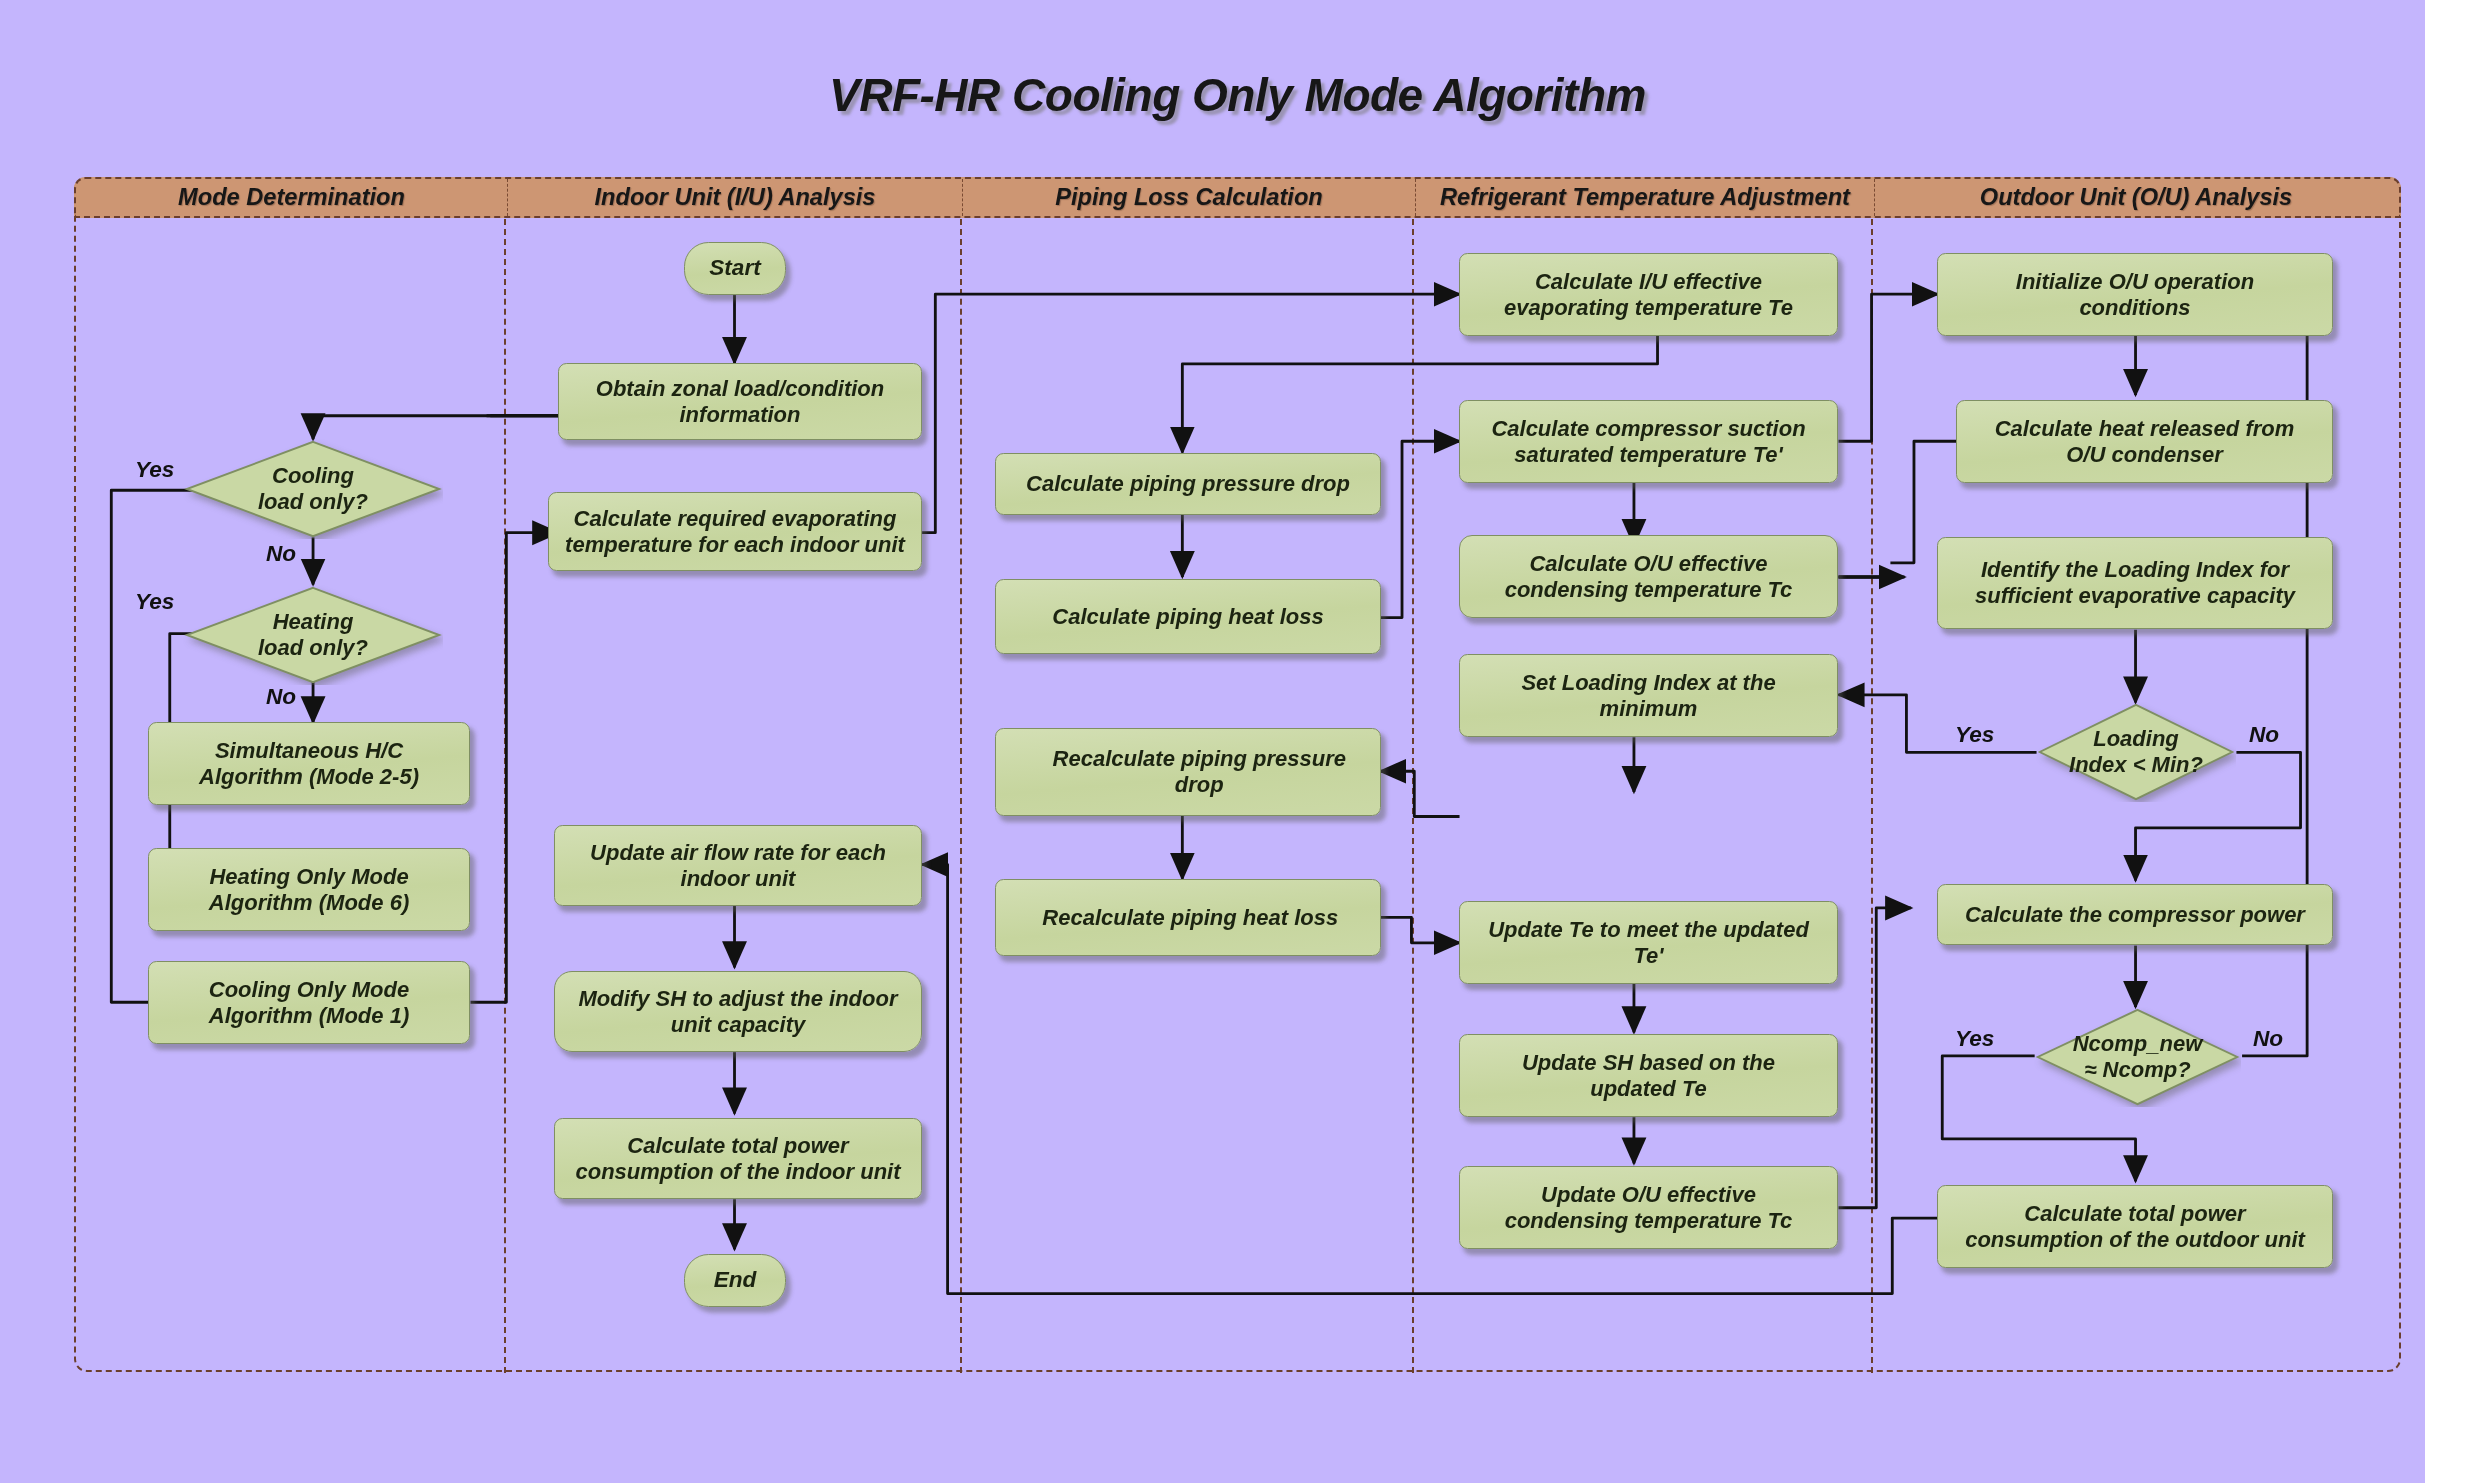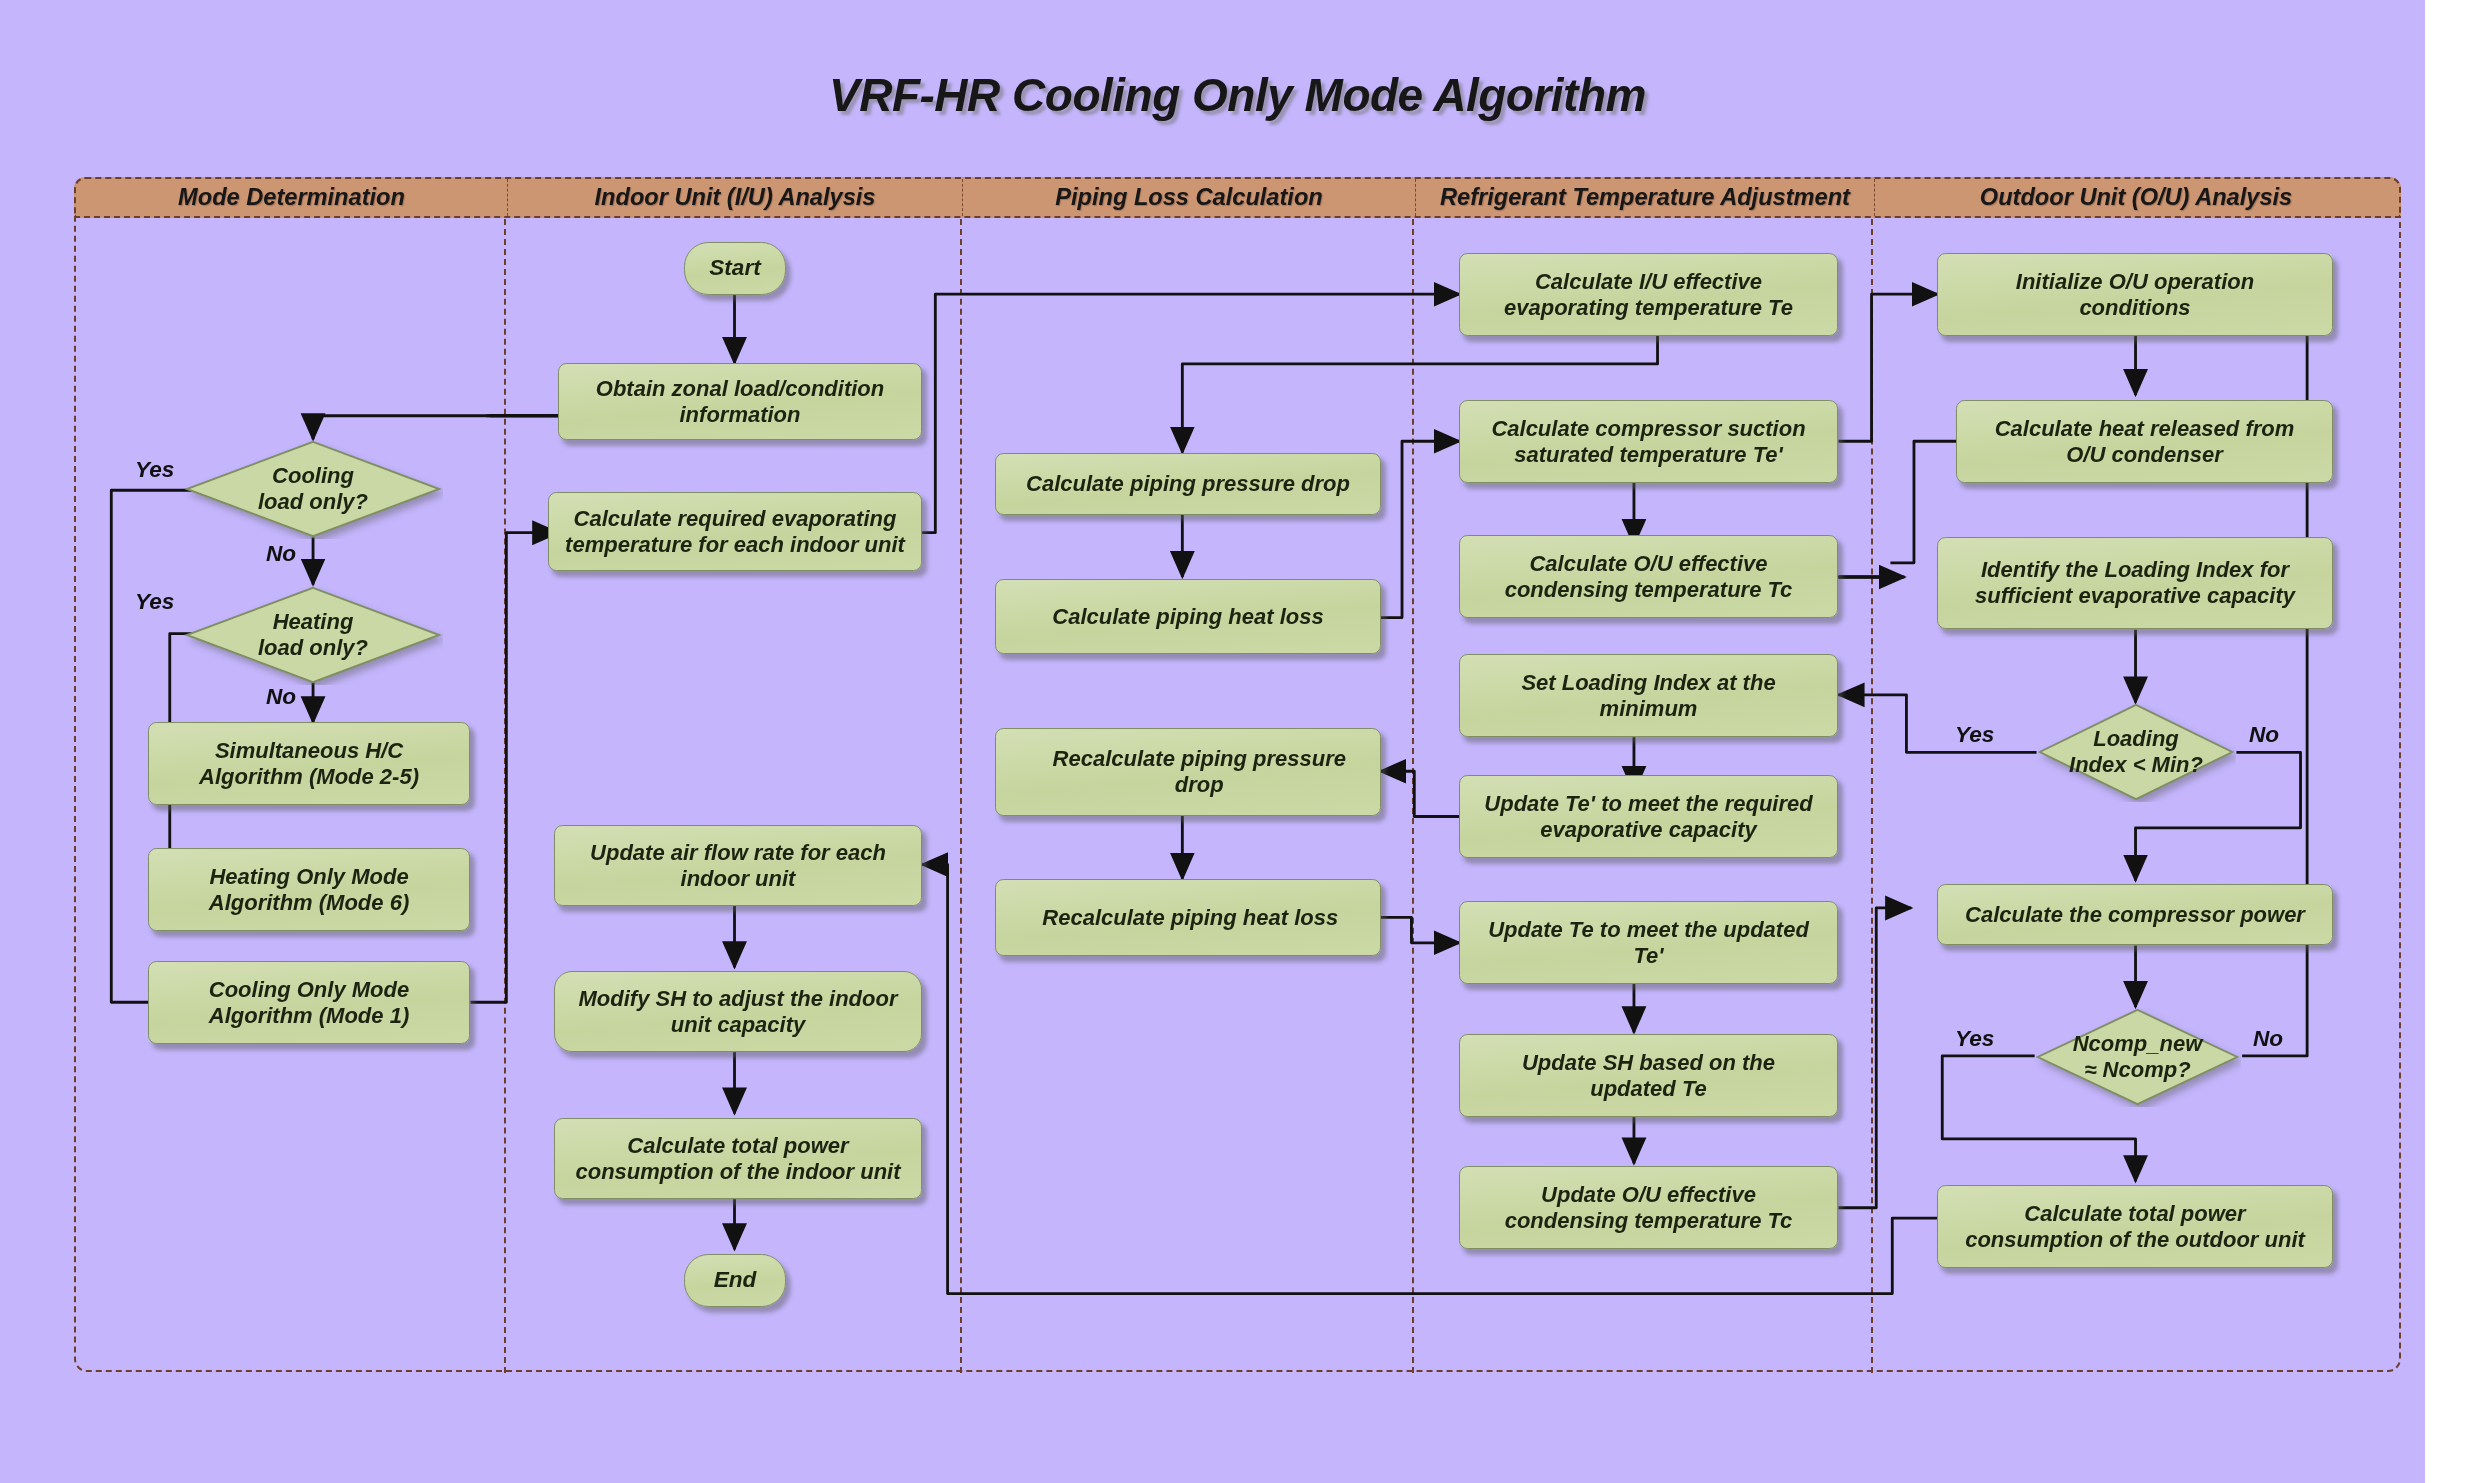--- a/index.html
+++ b/index.html
@@ -310,31 +310,27 @@
   </div>
 
   <div class="node" style="left:1459px; top:253px; width:379px; height:83px;">
     <span style="white-space:pre-line">Calculate I/U effective
 evaporating temperature Te</span>
   </div>
   <div class="node" style="left:1459px; top:400px; width:379px; height:83px;">
     <span style="white-space:pre-line">Calculate compressor suction
 saturated temperature Te'</span>
   </div>
-  <div class="node" style="left:1459px; top:535px; width:379px; height:83px;">
+  <div class="node" style="left:1459px; top:535px; width:379px; height:83px;border-radius:13px;">
     <span style="white-space:pre-line">Calculate O/U effective
 condensing temperature Tc</span>
   </div>
   <div class="node" style="left:1459px; top:654px; width:379px; height:83px;">
     <span style="white-space:pre-line">Set Loading Index at the
 minimum</span>
-  </div>
-  <div class="node" style="left:1459px; top:775px; width:379px; height:83px;">
-    <span style="white-space:pre-line">Update Te' to meet the required
-evaporative capacity</span>
   </div>
   <div class="node" style="left:1459px; top:901px; width:379px; height:83px;">
     <span style="white-space:pre-line">Update Te to meet the updated
 Te'</span>
   </div>
   <div class="node" style="left:1459px; top:1034px; width:379px; height:83px;">
     <span style="white-space:pre-line">Update SH based on the
 updated Te</span>
   </div>
   <div class="node" style="left:1459px; top:1166px; width:379px; height:83px;">

